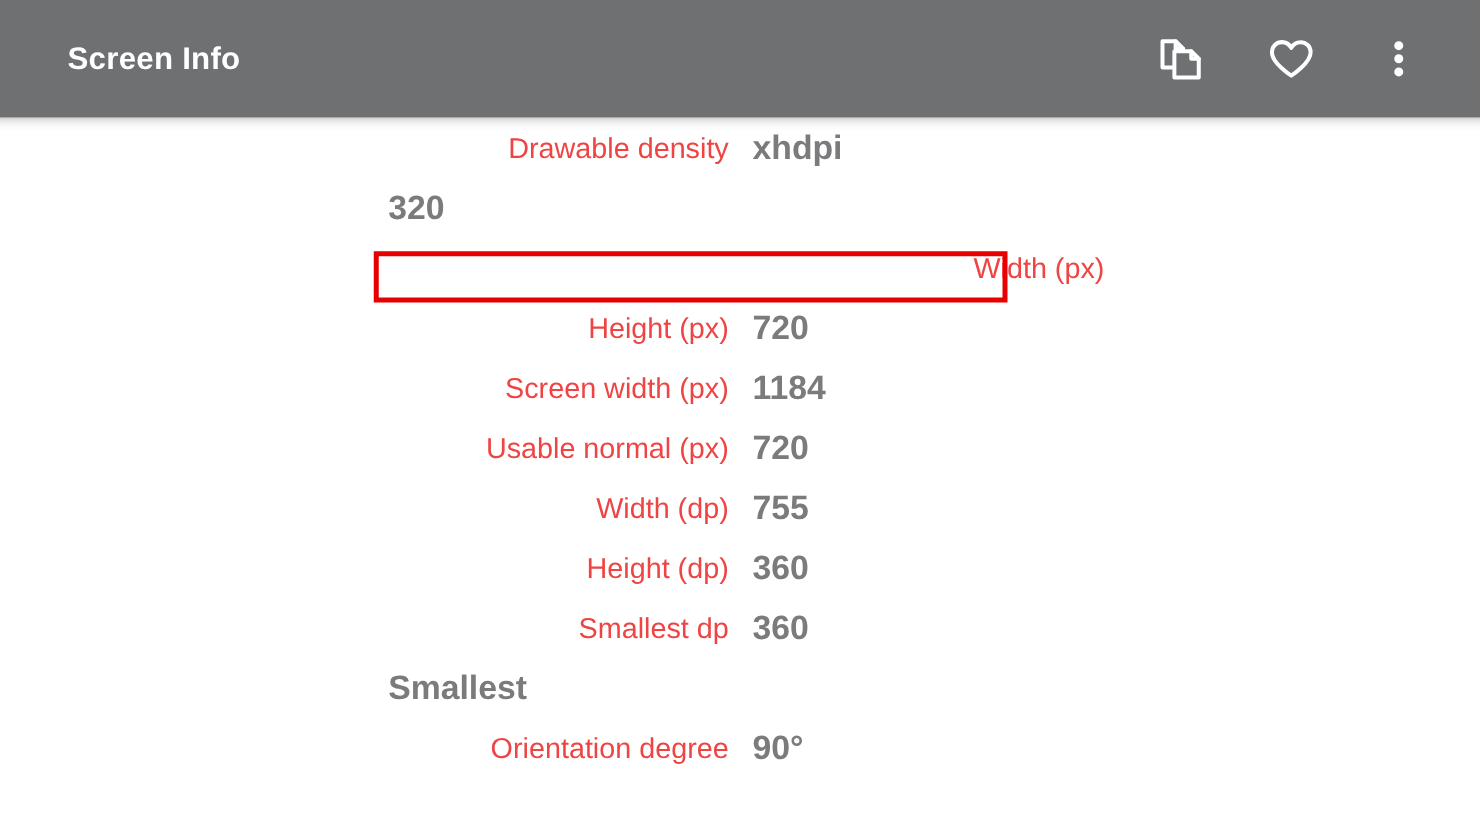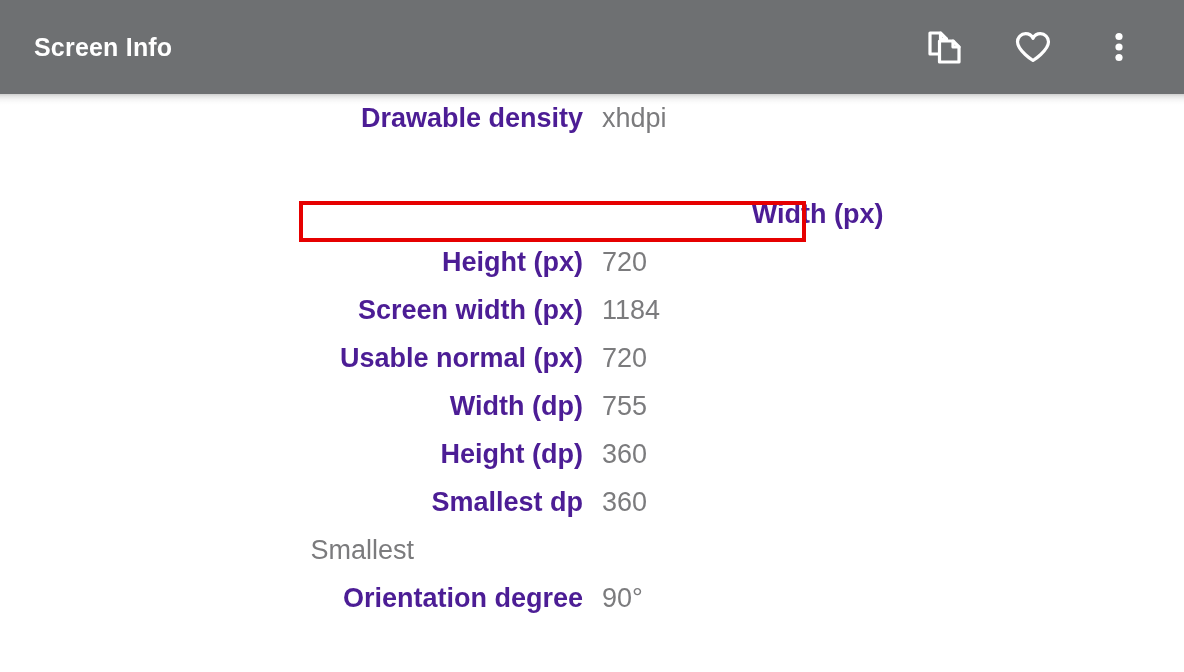--- a/index.html
+++ b/index.html
@@ -37,20 +37,21 @@
     padding: 0 22px 0 34px;
     z-index: 5;
   }
   .appbar-title {
     color: #ffffff;
     font-size: 25px;
     font-weight: bold;
     letter-spacing: 0.2px;
     line-height: 1;
     white-space: nowrap;
+    margin-left: 20px;
   }
   .appbar-spacer {
     flex: 1 1 auto;
   }
   .appbar-actions {
     display: flex;
     align-items: center;
   }
   .action-btn {
     width: 86px;
@@ -94,34 +95,34 @@
     height: 48px;
     display: flex;
     align-items: center;
     justify-content: center;
     box-sizing: border-box;
   }
   .info-label {
     width: 583px;
     text-align: right;
     padding-right: 0;
-    color: #4c1d95;
-    font-size: 27px;
-    font-weight: bold;
+    color: #ef4444;
+    font-size: 23px;
+    font-weight: normal;
     line-height: 1;
     white-space: nowrap;
     box-sizing: border-box;
   }
   .info-value {
     width: 601px;
     text-align: left;
     padding-left: 19px;
     color: #7b7b7d;
     font-size: 27px;
-    font-weight: normal;
+    font-weight: bold;
     line-height: 1;
     white-space: nowrap;
     box-sizing: border-box;
   }
 
   
   .highlight-box {
     position: absolute;
     left: 299px;
     top: 201px;
@@ -185,20 +186,21 @@
   </div>
 
   <div class="appbar-shadow"></div>
 
   <div class="info-list" id="info-list">
       <div class="info-row">
         <div class="info-label">Drawable density</div>
         <div class="info-value">xhdpi</div>
       </div>
       <div class="info-row">
+        <div class="info-value">320</div>
       </div>
       <div class="info-row">
         <div class="info-label">Width (px)</div>
       </div>
       <div class="info-row">
         <div class="info-label">Height (px)</div>
         <div class="info-value">720</div>
       </div>
       <div class="info-row">
         <div class="info-label">Screen width (px)</div>

